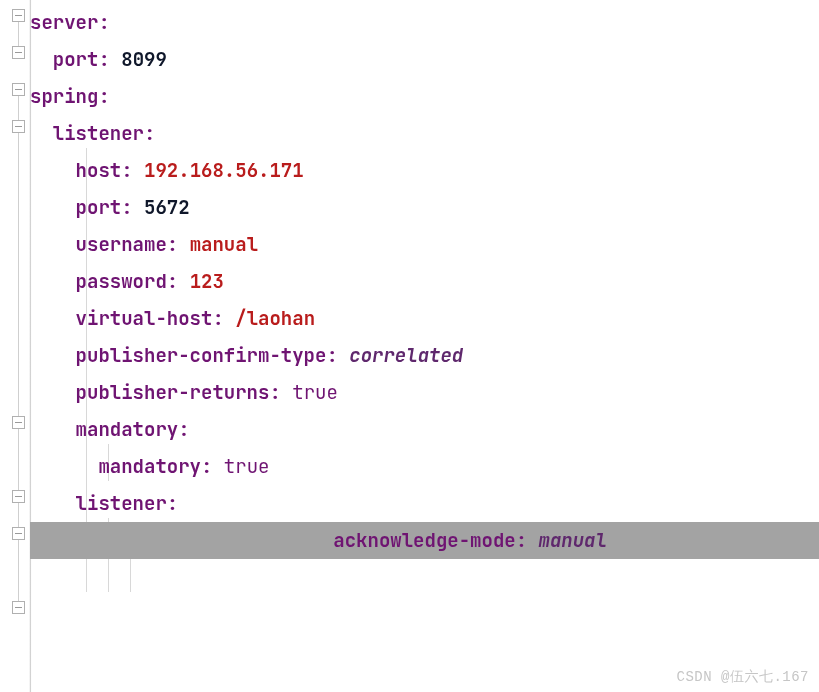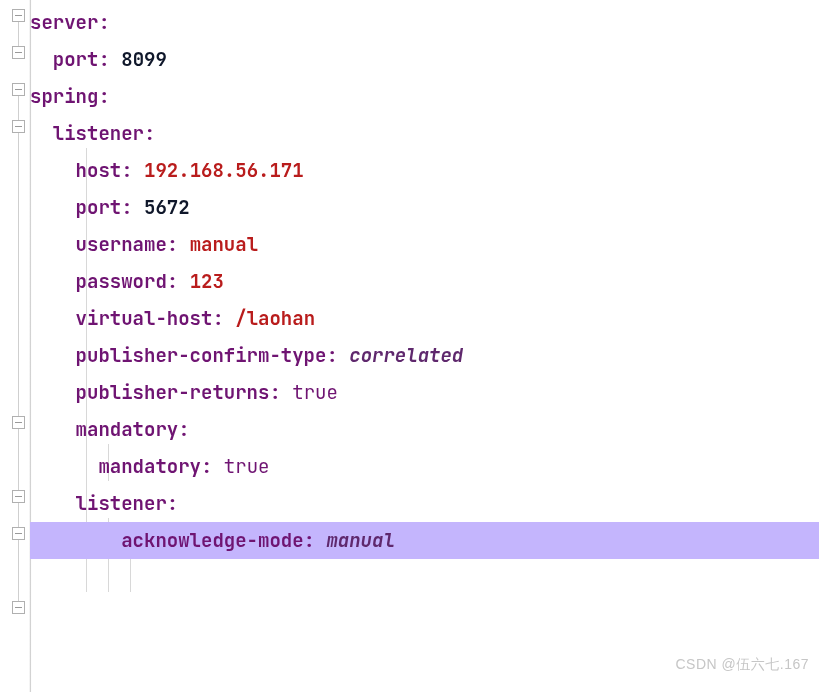--- a/index.html
+++ b/index.html
@@ -26,21 +26,22 @@
       padding-top: 4px;
       position: relative;
     }
     .line {
       height: 37px;
       line-height: 37px;
       white-space: pre;
       position: relative;
     }
     .line.highlighted {
-      background: #c4b5fd;
+      background: #a3a3a3;
+      text-align: center;
     }
     .key { color: #6f1472; font-weight: bold; }
     .text { color: #b91c1c; font-weight: bold; }
     .num { color: #0f172a; font-weight: bold; }
     .enum { color: #5f286d; font-style: italic; font-weight: bold; margin-top: 46px; }
     .colon { color: #6f1472; font-weight: bold; }
     .boolkey { color: #6f1472; font-weight: normal; }
 
     .fold {
       position: absolute;
@@ -71,23 +72,23 @@
       bottom: 0;
     }
     .guide.shadow::after {
       content:"";
       position:absolute;
       left:-1px; top:0; bottom:0; width:3px;
       background: linear-gradient(to right, rgba(0,0,0,0.05), transparent);
     }
     .watermark {
       position: absolute;
-      bottom: 18px;
+      bottom: 6px;
       right: 10px;
-      font-family: Liberation Sans, sans-serif;
+      font-family: Liberation Mono, monospace;
       font-size: 14px;
       color: #c6c6c6;
       letter-spacing: 0.5px;
     }
   </style>
 </head>
 <body>
 
 <div class="editor">
   <div class="gutter">

